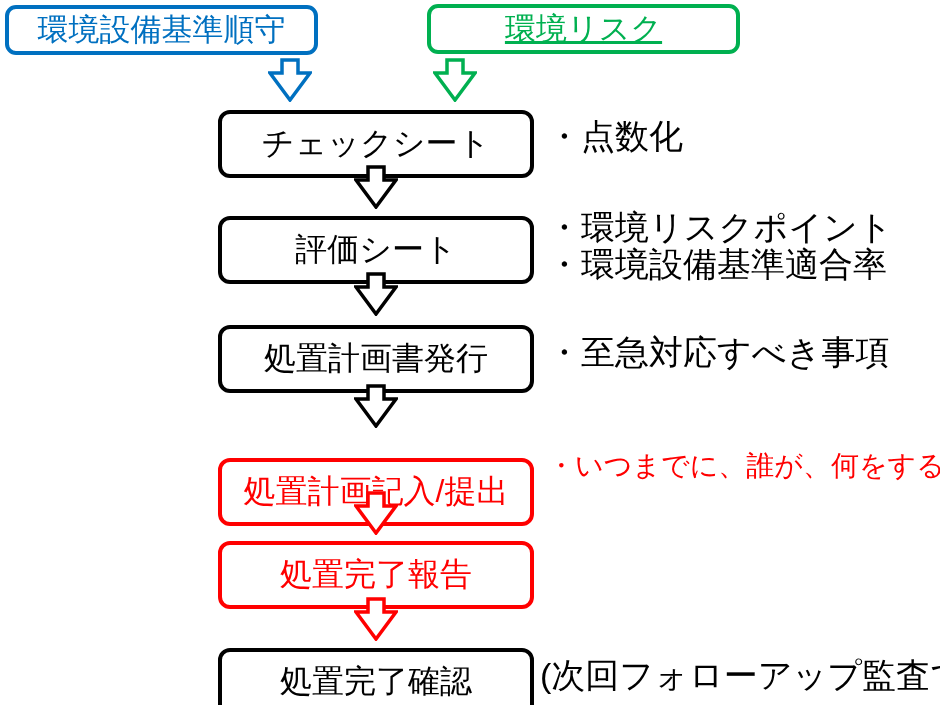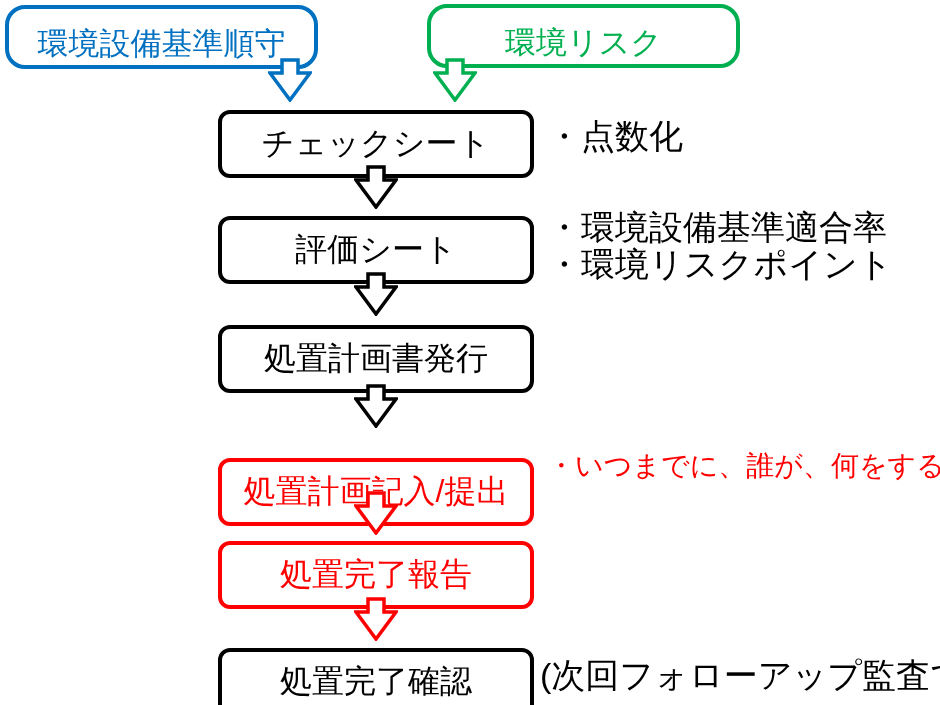--- a/index.html
+++ b/index.html
@@ -12,24 +12,24 @@
     width: 940px;
     height: 705px;
     background: #ffffff;
     font-family: "Liberation Sans", sans-serif;
     overflow: hidden;
   }
   
   .src-box {
     position: absolute;
     width: 313px;
-    height: 64px;
+    height: 50px;
     box-sizing: border-box;
     border: 4px solid var(--c, #000);
-    border-radius: 20px;
+    border-radius: 11px;
     background: #ffffff;
     color: var(--c, #000);
     display: flex;
     align-items: flex-end;
     justify-content: center;
     font-size: 31px;
     white-space: nowrap;
   }
   .flow-box {
     position: absolute;
@@ -70,21 +70,21 @@
 </style>
 </head>
 <body>
 
 <div class="canvas">
 
   <div class="src-box" style="left: 5px; top: 5px; --c: #0070C0;">
     <span>環境設備基準順守</span>
   </div>
 
-  <div class="src-box" style="left: 427px; top: 4px; --c: #00B050;">
+  <div class="src-box" style="left: 427px; top: 4px; text-decoration: underline; --c: #00B050;">
     <span>環境リスク</span>
   </div>
 
   <span class="arrow" style="left: 268px; top: 58px; --c: #0070C0;">
     <svg viewBox="0 0 44 44" width="44" height="44">
       <polygon points="14,2 30,2 30,15 42,15 22,42 2,15 14,15" fill="#ffffff" stroke="currentColor" stroke-width="3.5"></polygon>
     </svg>
   </span>
 
   <span class="arrow" style="left: 433px; top: 58px; --c: #00B050;">
@@ -103,32 +103,35 @@
   <span class="arrow" style="left: 354px; top: 165px; --c: #000000;">
     <svg viewBox="0 0 44 44" width="44" height="44">
       <polygon points="14,2 30,2 30,15 42,15 22,42 2,15 14,15" fill="#ffffff" stroke="currentColor" stroke-width="3.5"></polygon>
     </svg>
   </span>
 
   <div class="flow-box" style="top: 216px; --c: #000000;">
     <span>評価シート</span>
   </div>
   <div class="note" style="top: 209px; --c: #000000;">
+    <div>・環境リスクポイント</div>
     <div>・環境設備基準適合率</div>
-    <div>・環境リスクポイント</div>
   </div>
 
   <span class="arrow" style="left: 354px; top: 272px; --c: #000000;">
     <svg viewBox="0 0 44 44" width="44" height="44">
       <polygon points="14,2 30,2 30,15 42,15 22,42 2,15 14,15" fill="#ffffff" stroke="currentColor" stroke-width="3.5"></polygon>
     </svg>
   </span>
 
   <div class="flow-box" style="top: 325px; justify-content: center; --c: #000000;">
     <span>処置計画書発行</span>
+  </div>
+  <div class="note" style="top: 334px; --c: #000000;">
+    <div>・至急対応すべき事項</div>
   </div>
 
   <span class="arrow" style="left: 354px; top: 384px; --c: #000000;">
     <svg viewBox="0 0 44 44" width="44" height="44">
       <polygon points="14,2 30,2 30,15 42,15 22,42 2,15 14,15" fill="#ffffff" stroke="currentColor" stroke-width="3.5"></polygon>
     </svg>
   </span>
 
   <div class="flow-box" style="top: 458px; --c: #FF0000;">
     <span>処置計画記入/提出</span>

